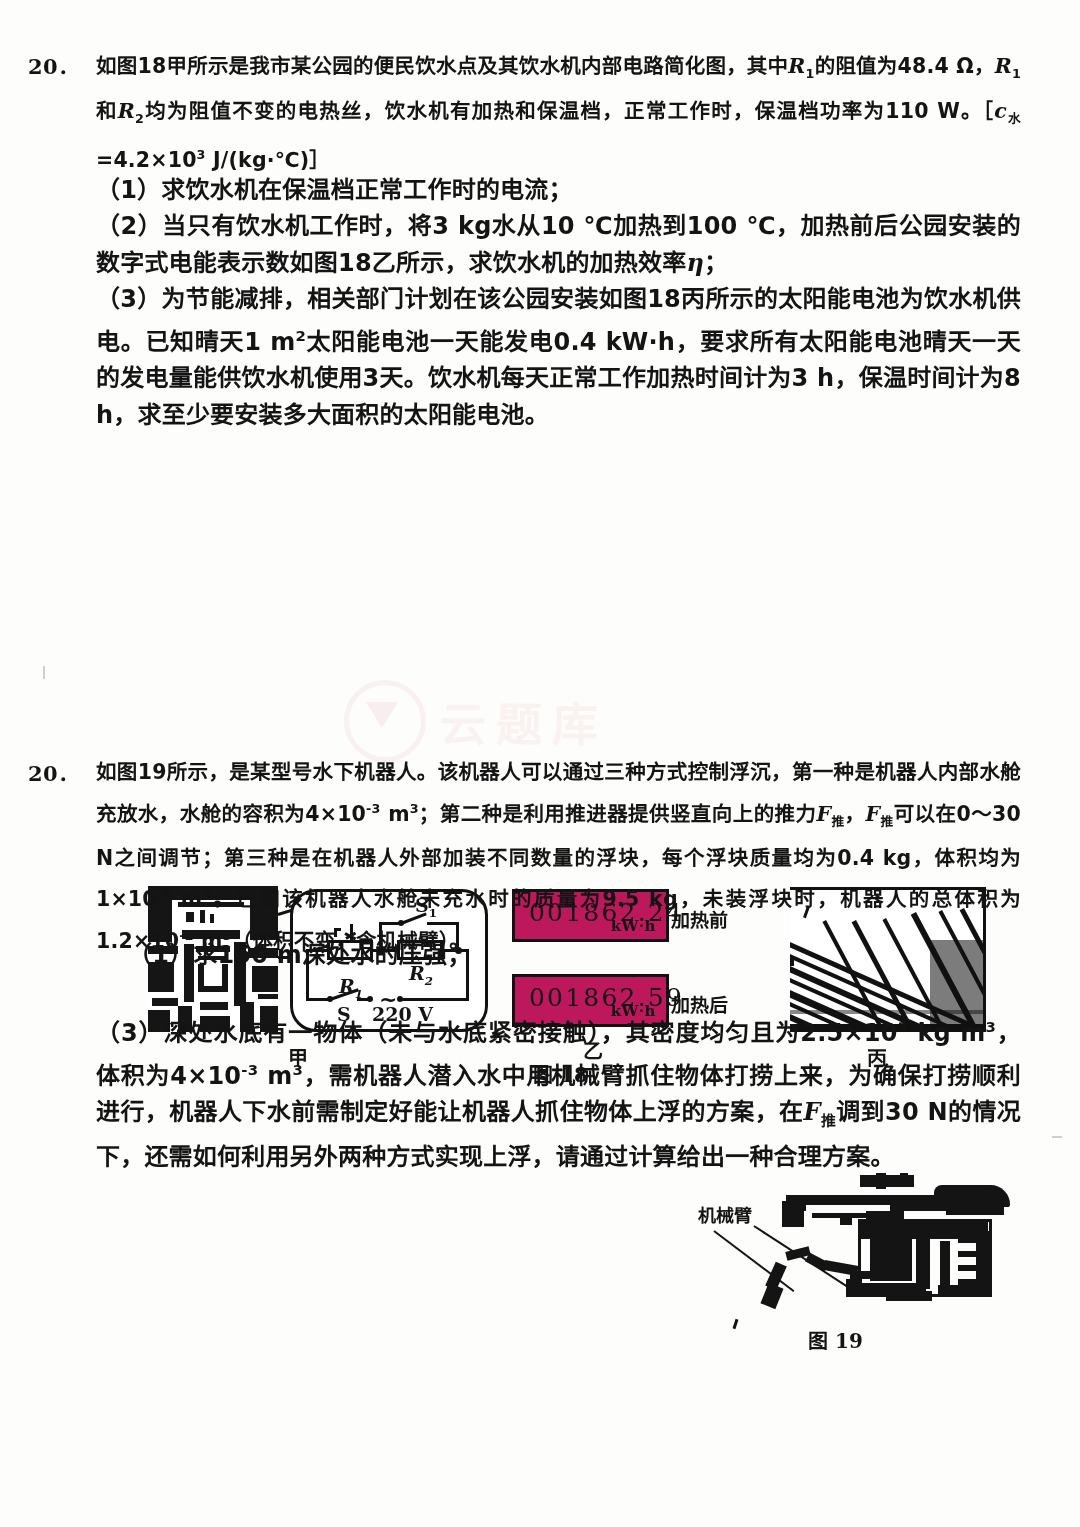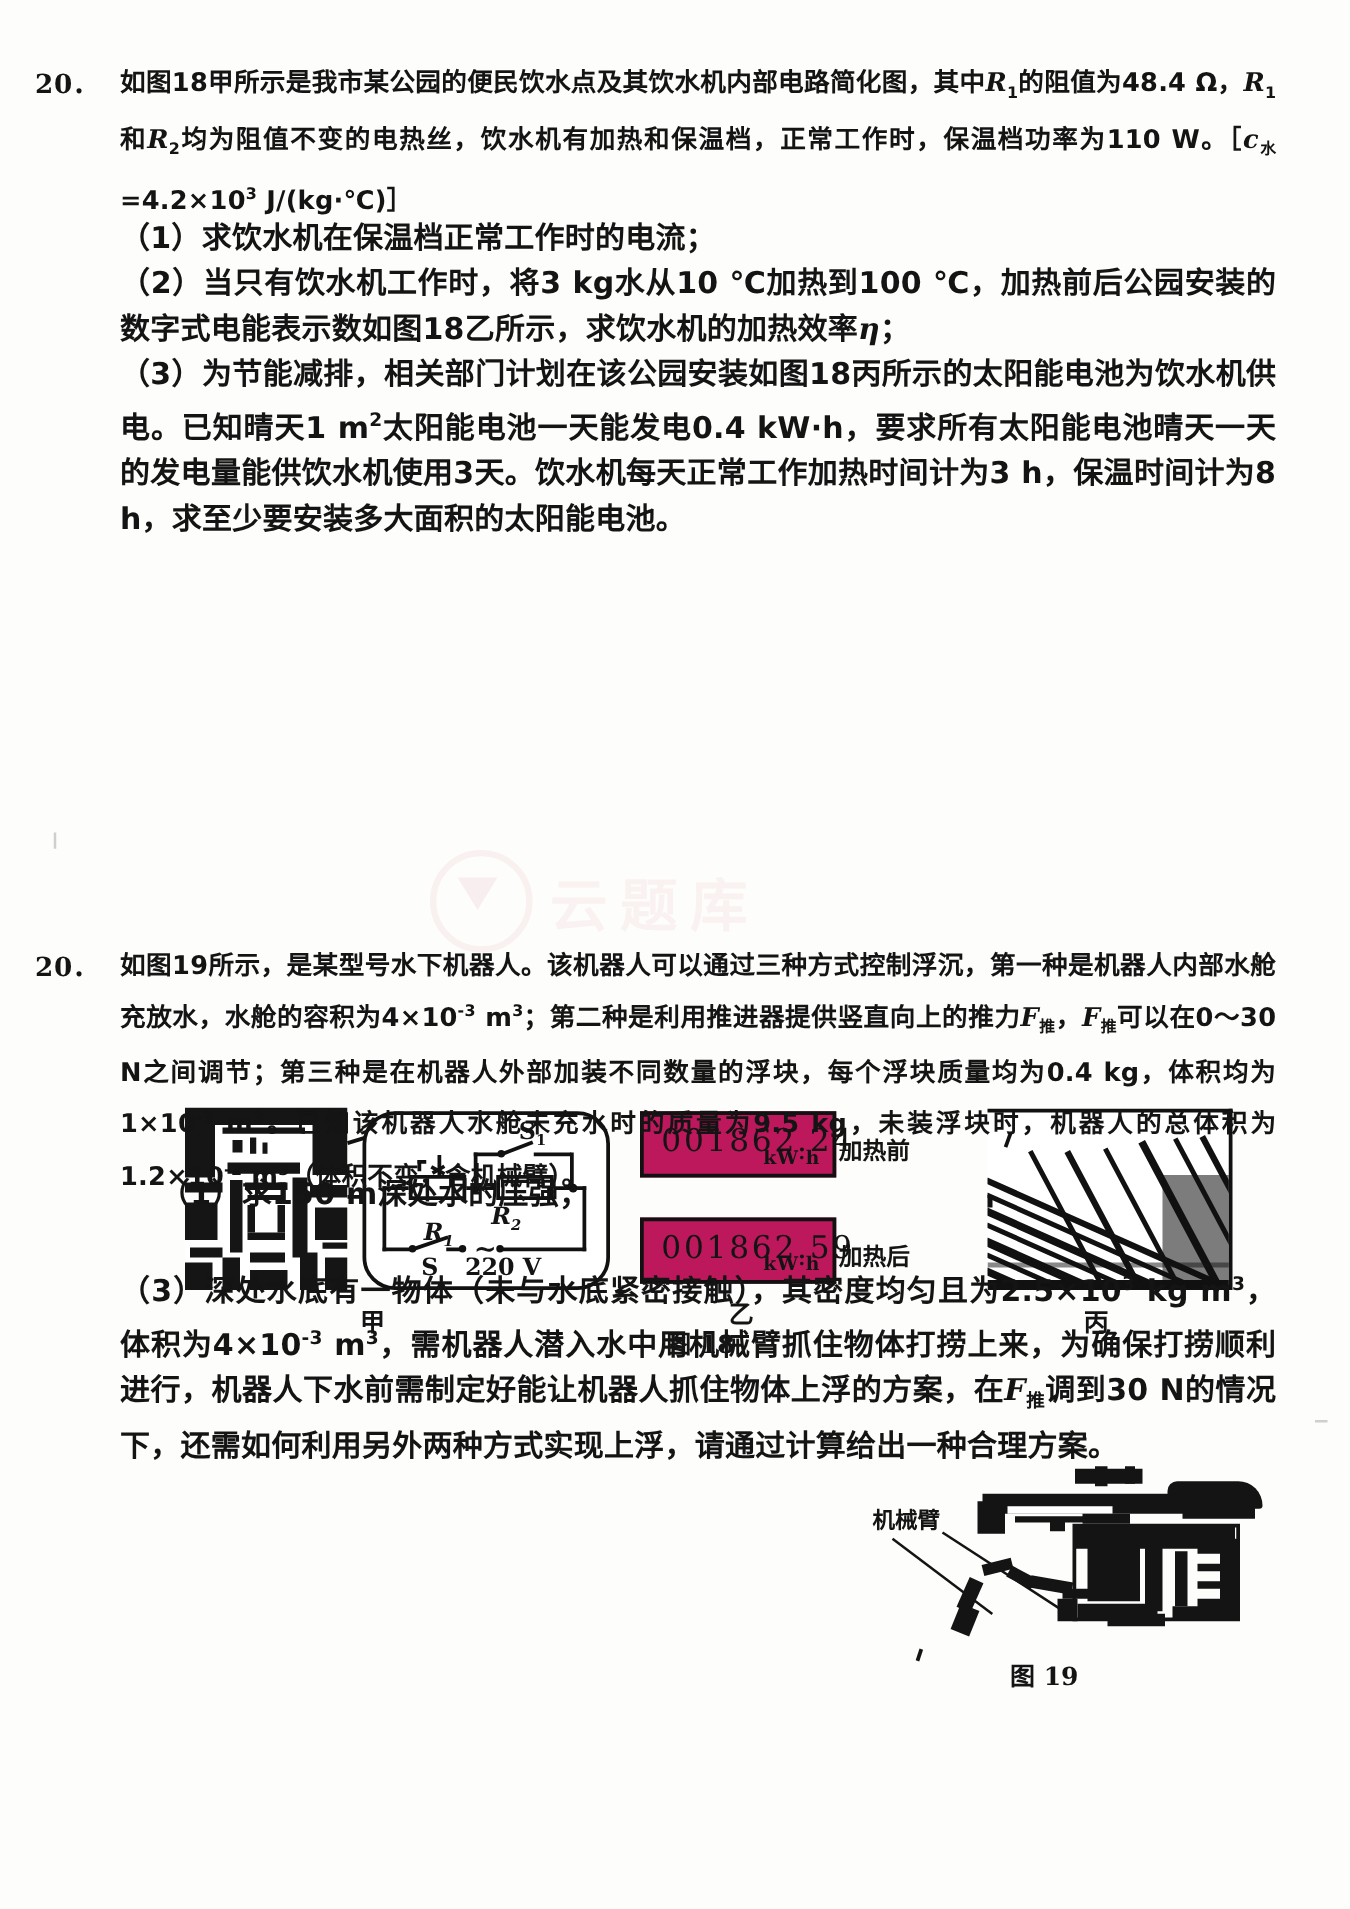--- a/index.html
+++ b/index.html
@@ -316,21 +316,21 @@
       <div class="lead" style="left:108px;top:106px;width:68px;height:3px;"></div>
 
       <div class="lead" style="left:37px;top:106px;width:30px;height:3px;transform:rotate(-19deg);transform-origin:left center;"></div>
       <div class="node" style="left:34px;top:104px;width:6px;height:6px;"></div>
       <div class="node" style="left:74px;top:104px;width:6px;height:6px;"></div>
       <div class="node" style="left:104px;top:104px;width:6px;height:6px;"></div>
 
       <div class="clabel" style="left:86px;top:94px;font-size:22px;">~</div>
 
       <div class="rlabel" style="left:46px;top:83px;">R<sub>1</sub></div>
-      <div class="rlabel" style="left:100px;top:70px;text-align:center;">R<sub>2</sub></div>
+      <div class="rlabel" style="left:116px;top:70px;text-align:center;">R<sub>2</sub></div>
       <div class="clabel" style="left:44px;top:111px;">S</div>
       <div class="clabel" style="left:79px;top:111px;">220 V</div>
     </div>
 
     <div class="figcap" style="left:288px;top:605px;">甲</div>
 
     <div class="meter" style="left:512px;top:452px;width:157px;height:53px;">
       <div class="val">001862.24</div>
       <div class="unit">kW·h</div>
     </div>

